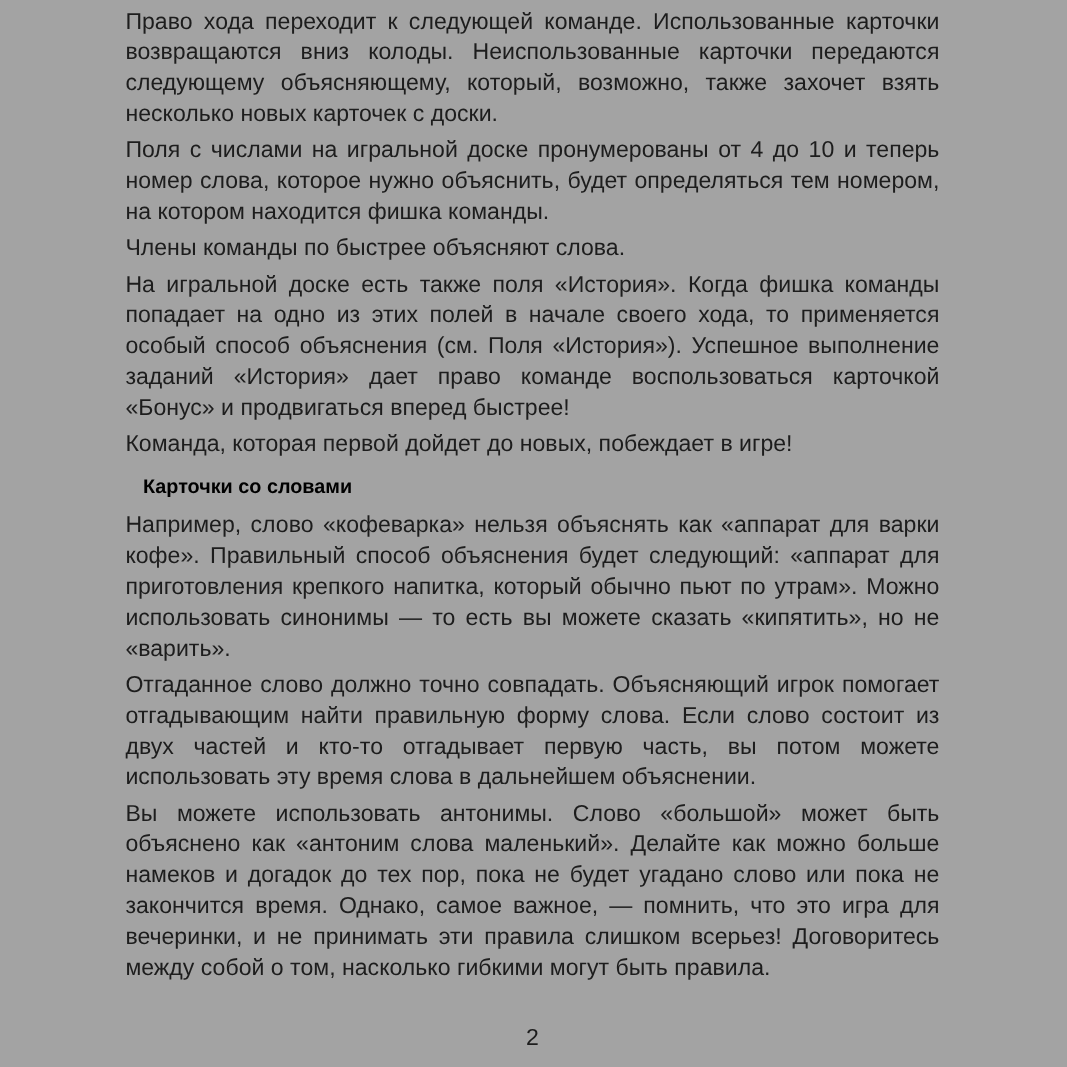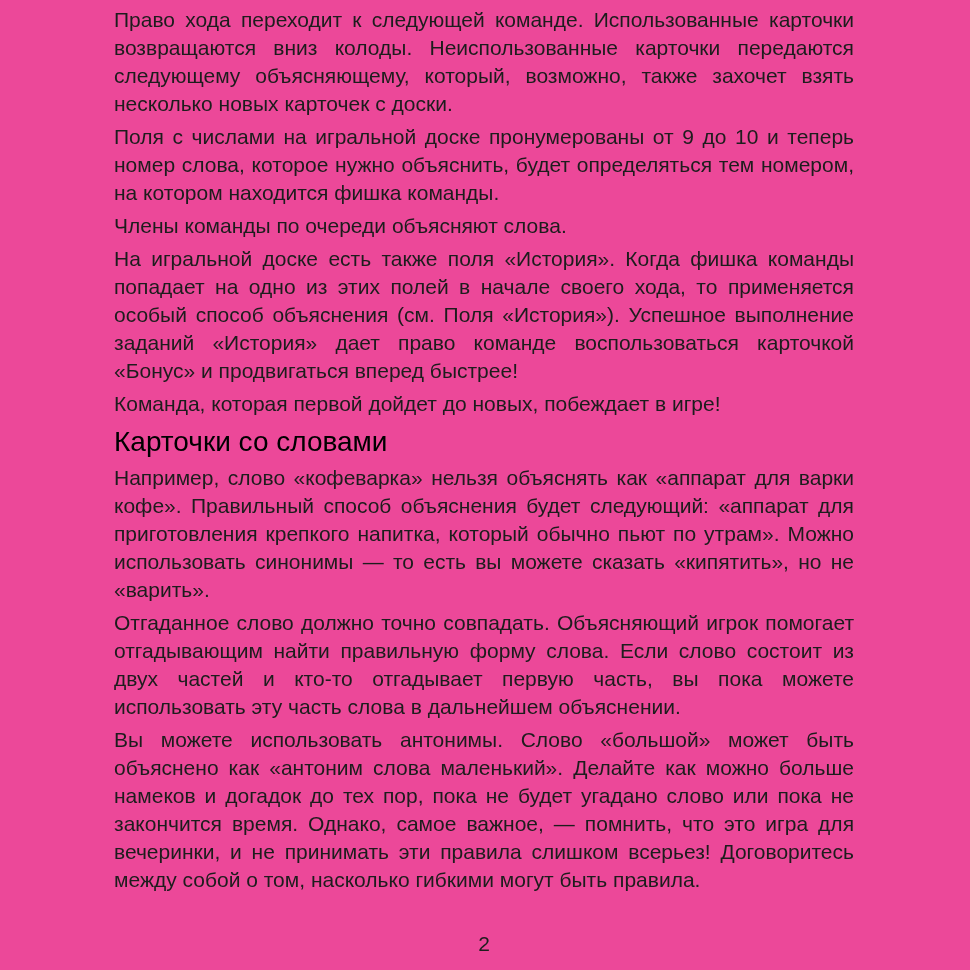--- a/index.html
+++ b/index.html
@@ -4,77 +4,77 @@
 <style>
   html, body {
     margin: 0;
     padding: 0;
     background: #ffffff;
   }
   .page {
     position: relative;
     width: 970px;
     height: 970px;
-    background: #ec4899;
+    background: #a3a3a3;
     font-family: "Liberation Sans", "DejaVu Sans", sans-serif;
     color: #1d1d1d;
     overflow: hidden;
   }
   .textblock {
     position: absolute;
     left: 114px;
     top: 6px;
     width: 740px;
   }
   p.body-par {
     font-size: 21px;
     line-height: 28px;
     text-align: justify;
     text-justify: inter-word;
     margin: 0 0 5px 0;
   }
   h2.section-heading {
-    font-size: 28px;
+    font-size: 18px;
     line-height: 30px;
-    font-weight: normal;
+    font-weight: bold;
     color: #000000;
-    margin: 9px 0 7px 0;
+    margin: 9px 0 7px 16px;
   }
   .page-number {
     position: absolute;
     left: 114px;
     width: 740px;
     top: 930px;
     text-align: center;
     font-size: 21px;
     line-height: 28px;
     color: #1d1d1d;
   }
 </style>
 </head>
 <body>
 
 <div class="page">
   <div class="textblock">
 
     <p class="body-par">Право хода переходит к следующей команде. Использованные карточки возвращаются вниз колоды. Неиспользованные карточки передаются следующему объясняющему, который, возможно, также захочет взять несколько новых карточек с доски.</p>
 
-    <p class="body-par">Поля с числами на игральной доске пронумерованы от 9 до 10 и теперь номер слова, которое нужно объяснить, будет определяться тем номером, на котором находится фишка команды.</p>
+    <p class="body-par">Поля с числами на игральной доске пронумерованы от 4 до 10 и теперь номер слова, которое нужно объяснить, будет определяться тем номером, на котором находится фишка команды.</p>
 
-    <p class="body-par">Члены команды по очереди объясняют слова.</p>
+    <p class="body-par">Члены команды по быстрее объясняют слова.</p>
 
     <p class="body-par">На игральной доске есть также поля «История». Когда фишка команды попадает на одно из этих полей в начале своего хода, то применяется особый способ объяснения (см. Поля «История»). Успешное выполнение заданий «История» дает право команде воспользоваться карточкой «Бонус» и продвигаться вперед быстрее!</p>
 
     <p class="body-par">Команда, которая первой дойдет до новых, побеждает в игре!</p>
 
     <h2 class="section-heading">Карточки со словами</h2>
 
 
     <p class="body-par">Например, слово «кофеварка» нельзя объяснять как «аппарат для варки кофе». Правильный способ объяснения будет следующий: «аппарат для приготовления крепкого напитка, который обычно пьют по утрам». Можно использовать синонимы — то есть вы можете сказать «кипятить», но не «варить».</p>
 
-    <p class="body-par">Отгаданное слово должно точно совпадать. Объясняющий игрок помогает отгадывающим найти правильную форму слова. Если слово состоит из двух частей и кто-то отгадывает первую часть, вы пока можете использовать эту часть слова в дальнейшем объяснении.</p>
+    <p class="body-par">Отгаданное слово должно точно совпадать. Объясняющий игрок помогает отгадывающим найти правильную форму слова. Если слово состоит из двух частей и кто-то отгадывает первую часть, вы потом можете использовать эту время слова в дальнейшем объяснении.</p>
 
     <p class="body-par">Вы можете использовать антонимы. Слово «большой» может быть объясне­но как «антоним слова маленький». Делайте как можно больше намеков и догадок до тех пор, пока не будет угадано слово или пока не закончится время. Однако, самое важное, — помнить, что это игра для вечеринки, и не принимать эти правила слишком всерьез! Договоритесь между собой о том, насколько гибкими могут быть правила.</p>
 
   </div>
 
   <div class="page-number">2</div>
 </div>
 
 </body></html>

